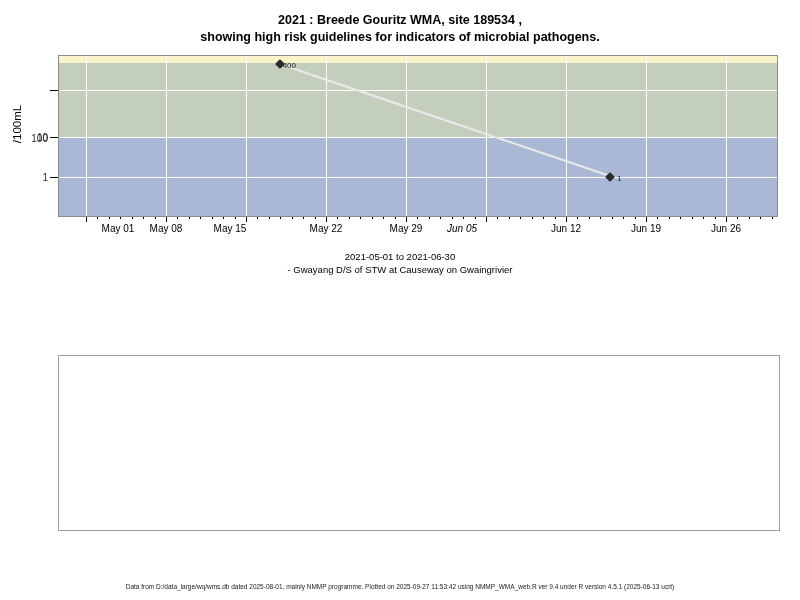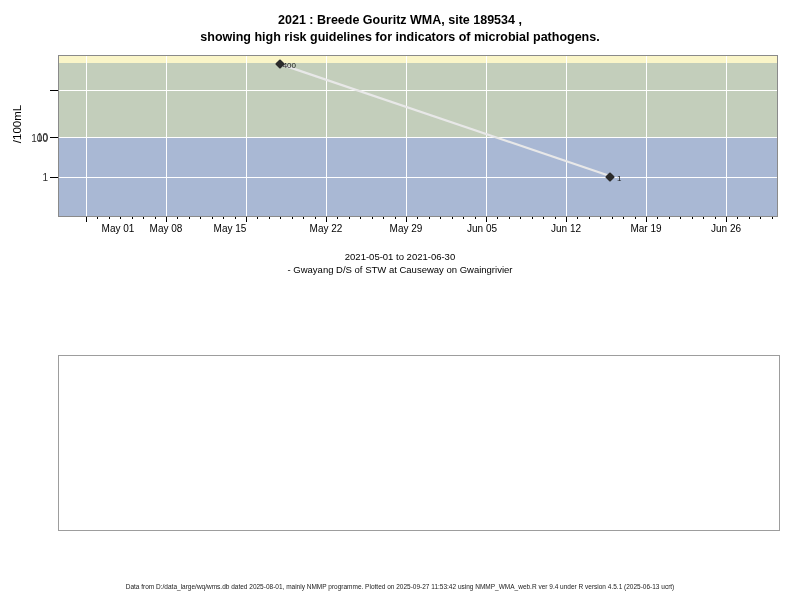--- a/index.html
+++ b/index.html
@@ -259,25 +259,25 @@
   <div class="tick-text" style="left:28px;margin-left:32px;">May 01</div>
   <div class="tick-major" style="left:108px;"></div>
   <div class="tick-text" style="left:108px;">May 08</div>
   <div class="tick-major" style="left:188px;"></div>
   <div class="tick-text" style="left:172px;">May 15</div>
   <div class="tick-major" style="left:268px;"></div>
   <div class="tick-text" style="left:268px;text-align:center;">May 22</div>
   <div class="tick-major" style="left:348px;"></div>
   <div class="tick-text" style="left:348px;">May 29</div>
   <div class="tick-major" style="left:428px;"></div>
-  <div class="tick-text" style="left:424px;">Jun 05</div>
+  <div class="tick-text" style="left:404px;font-style:italic;">Jun 05</div>
   <div class="tick-major" style="left:508px;"></div>
   <div class="tick-text" style="left:508px;">Jun 12</div>
   <div class="tick-major" style="left:588px;"></div>
-  <div class="tick-text" style="left:588px;">Mar 19</div>
+  <div class="tick-text" style="left:588px;">Jun 19</div>
   <div class="tick-major" style="left:668px;"></div>
   <div class="tick-text" style="left:668px;">Jun 26</div>
 
   <div class="tick-minor" style="left:39px;"></div>
   <div class="tick-minor" style="left:51px;"></div>
   <div class="tick-minor" style="left:62px;"></div>
   <div class="tick-minor" style="left:74px;"></div>
   <div class="tick-minor" style="left:85px;"></div>
   <div class="tick-minor" style="left:97px;"></div>
   <div class="tick-minor" style="left:119px;"></div>

